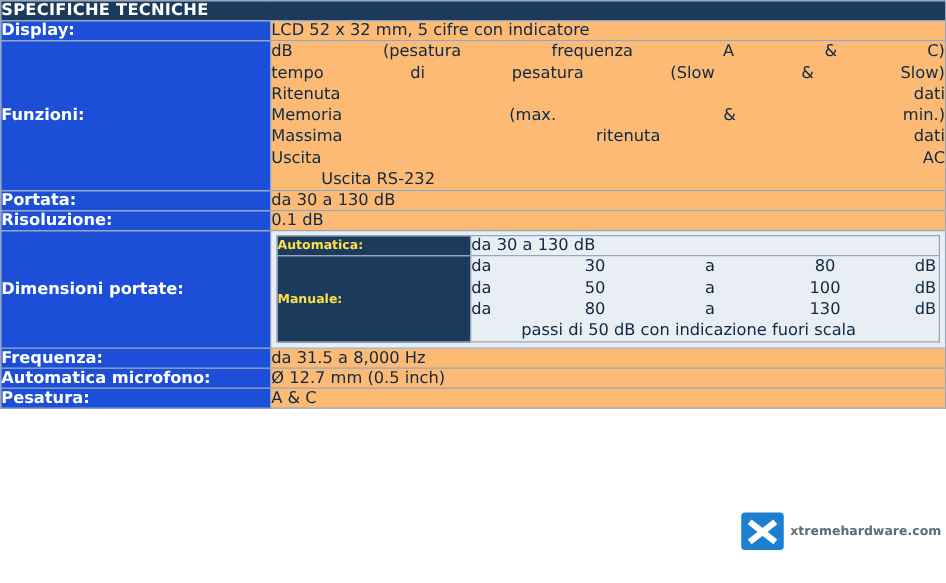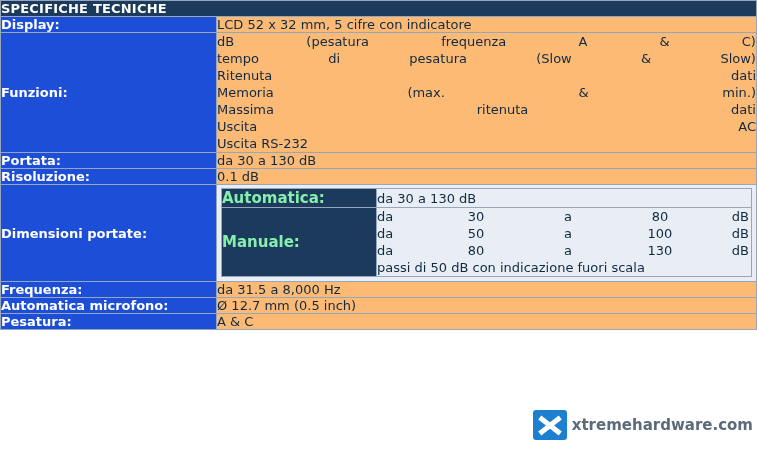--- a/index.html
+++ b/index.html
@@ -77,43 +77,44 @@
     table-layout: fixed;
     margin-left: 0;
   }
   table.nested td {
     border: 1px solid #96a7bd;
     vertical-align: middle;
     padding: 0;
   }
   .nested-label {
     background: #1b3a5c;
-    color: #86efac;
-    font-weight: bold;
-    font-size: 15px;
+    color: #fde047;
+    font-weight: bold;
+    font-size: 10px;
     padding: 4px 6px 5px 6px;
     width: 155px;
   }
   .nested-value {
     background: #e8eef4;
     color: #102a43;
     font-size: 13px;
     padding: 4px 6px 5px 6px;
   }
   .range-line {
     display: flex;
     line-height: 17px;
   }
   .range-line span:nth-child(1) { width: 44px; }
   .range-line span:nth-child(2) { width: 110px; text-align: center; }
   .range-line span:nth-child(3) { width: 74px; text-align: center; }
   .range-line span:nth-child(4) { width: 110px; text-align: center; }
   .range-line span:nth-child(5) { flex: 1; text-align: right; padding-right: 2px; }
   .note-line {
     line-height: 17px;
+    padding-left: 40px;
   }
   .watermark {
     position: absolute;
     right: 4px;
     bottom: 26px;
     display: flex;
     align-items: center;
     gap: 5px;
     pointer-events: none;
   }
@@ -131,21 +132,21 @@
     left: 4px;
     top: 13px;
     width: 26px;
     height: 5px;
     background: #ffffff;
   }
   .wm-logo:before { transform: rotate(38deg); }
   .wm-logo:after { transform: rotate(-38deg); }
   .wm-text {
     color: #5c6b7a;
-    font-size: 15px;
+    font-size: 10px;
     font-weight: bold;
     text-shadow: 0 1px 0 #ffffff;
   }
 </style>
 </head>
 <body>
 
 <div class="sheet">
 
   <table class="spec">

